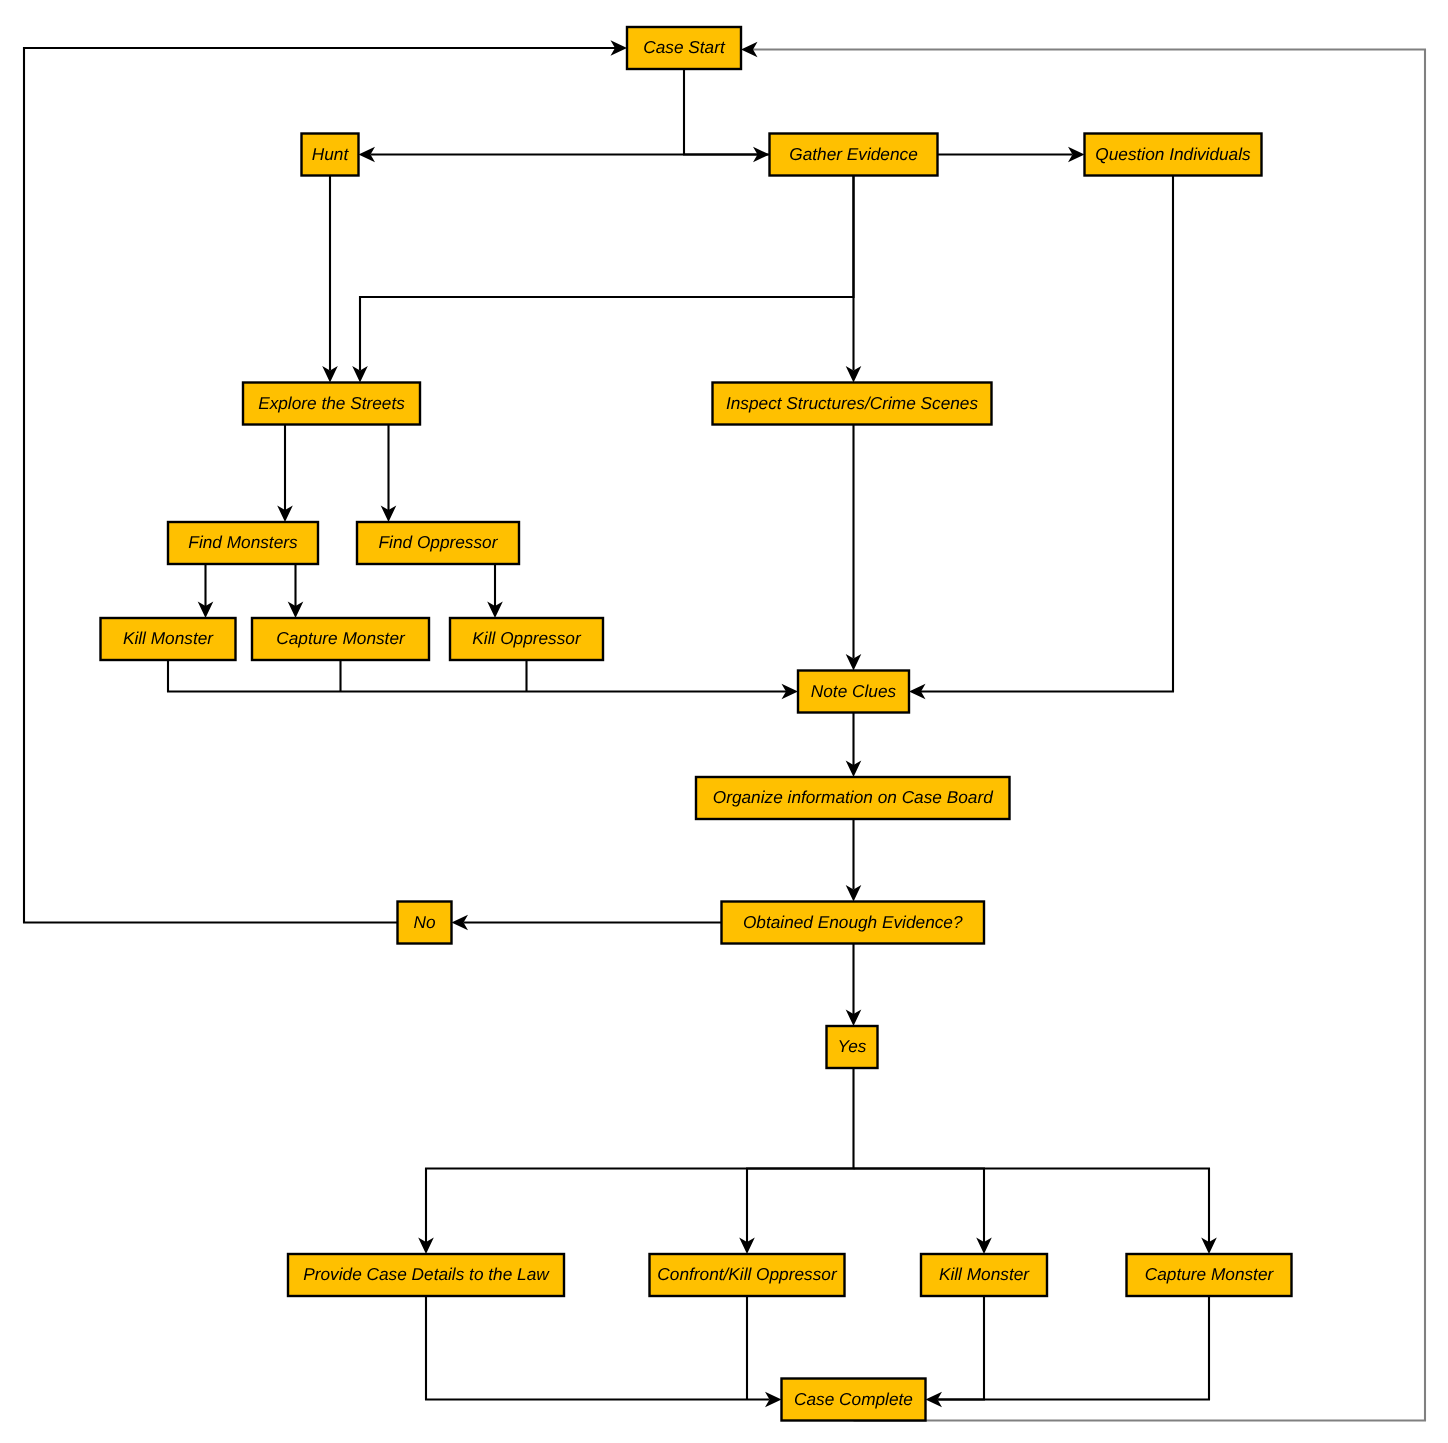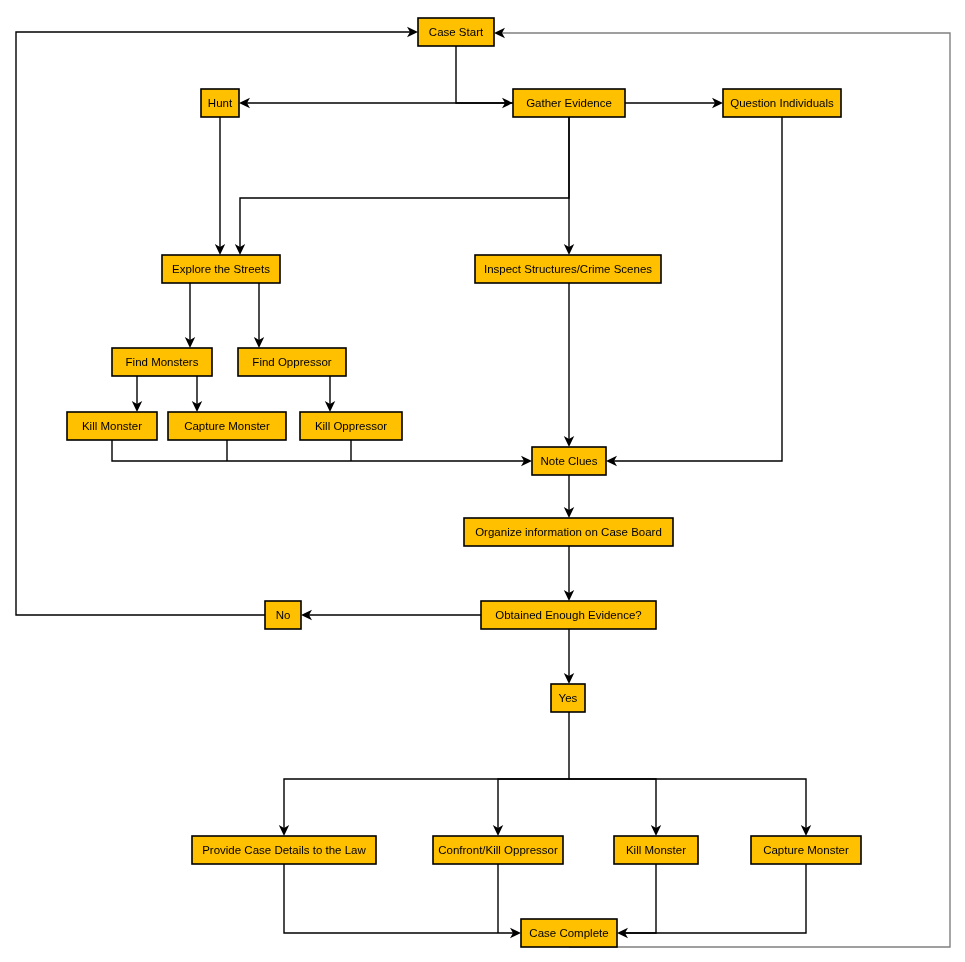--- a/index.html
+++ b/index.html
@@ -10,20 +10,21 @@
   body {
     width: 965px;
     height: 962px;
     font-family: "Liberation Sans", sans-serif;
     overflow: hidden;
   }
   #flowchart-root {
     position: relative;
     width: 965px;
     height: 962px;
+    font-style: italic;
   }
   svg#flow-svg {
     display: block;
     width: 965px;
     height: 962px;
   }
   .edge-line {
     stroke: #000000;
     stroke-width: 1.4;
     fill: none;

